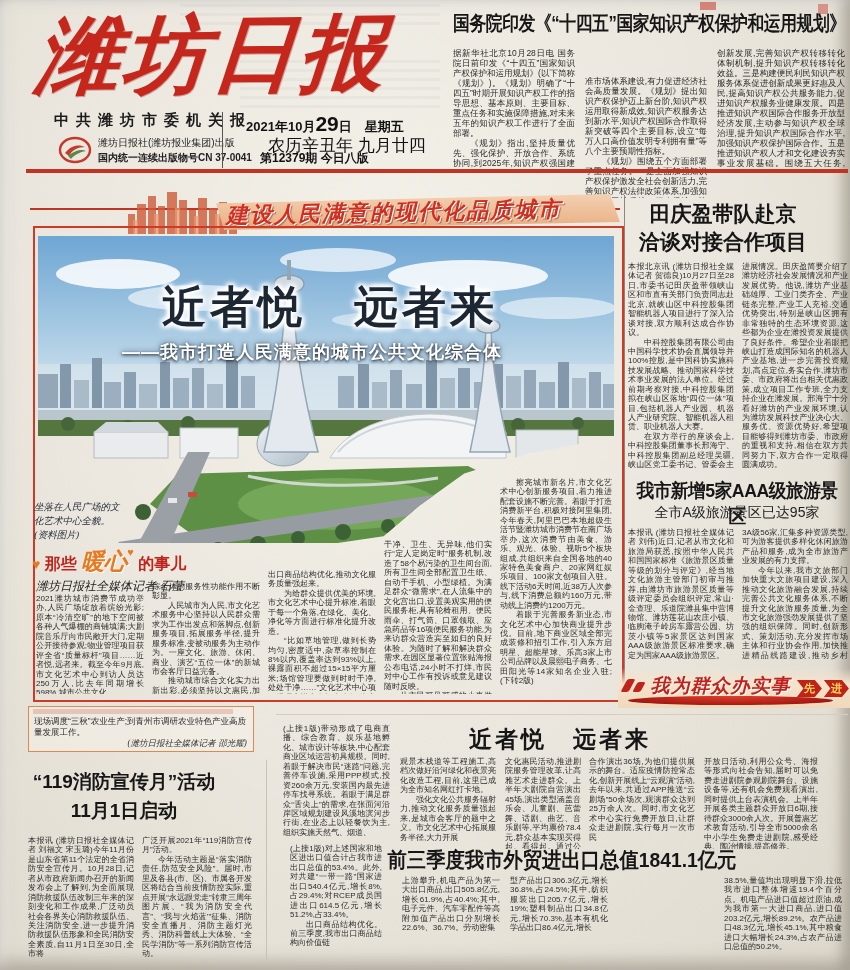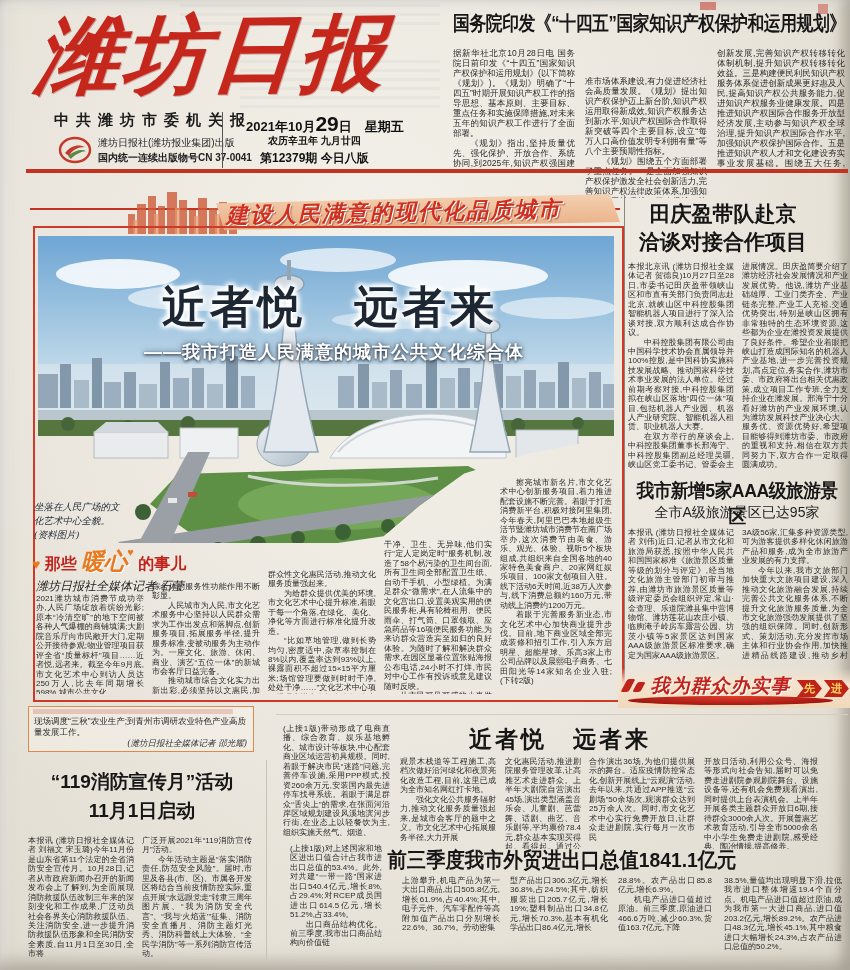--- a/index.html
+++ b/index.html
@@ -36,21 +36,21 @@
       <ellipse cx="17" cy="14" rx="15" ry="12" fill="none" stroke="#c5392b" stroke-width="2.4"></ellipse>
       <path d="M7,17 C13,9 21,8 27,11 C20,11 14,14 11,20 Z" fill="#c5392b"></path>
       <path d="M10,20 C17,14 24,13 28,15 C22,16 16,19 13,23 Z" fill="#5a8a46"></path>
     </svg>
     <div class="abs" style="left:62px;top:128px;font-size:10px;font-weight:normal;color:#222;white-space:nowrap;">潍坊日报社(潍坊报业集团)出版</div>
     <div class="abs" style="left:62px;top:143px;font-size:10px;font-weight:bold;color:#222;white-space:nowrap;">国内统一连续出版物号CN 37-0041</div>
     <div class="abs" style="left:186px;top:104px;width:1px;height:56px;background:#555;"></div>
     <div class="abs" style="left:210px;top:104px;width:200px;font-size:13px;font-weight:bold;color:#111;white-space:nowrap;">
       <span>2021年10月</span><span style="font-size:21px;">29</span><span>日</span>　<span>星期五</span>
     </div>
-    <div class="abs" style="left:232px;top:126px;font-size:10px;font-weight:bold;color:#111;white-space:nowrap;text-align:center;">农历辛丑年  九月廿四</div>
+    <div class="abs" style="left:232px;top:126px;font-size:17px;font-weight:normal;color:#111;white-space:nowrap;text-align:center;">农历辛丑年  九月廿四</div>
     <div class="abs" style="left:224px;top:142px;font-size:12px;font-weight:bold;color:#111;white-space:nowrap;">第12379期  今日八版</div>
   </div>
 
   <div class="abs" style="left:453px;top:8px;width:394px;height:160px;">
     <div class="abs hl" style="left:0;top:2px;width:470px;font-size:20px;letter-spacing:-.5px;transform:scaleX(.84);transform-origin:left center;white-space:nowrap;">国务院印发《“十四五”国家知识产权保护和运用规划》</div>
     <div class="col frag abs" style="left:0;top:40px;width:122px;height:122px;font-size:8.5px;">
         <p>据新华社北京10月28日电  国务院日前印发《“十四五”国家知识产权保护和运用规划》(以下简称《规划》)。《规划》明确了“十四五”时期开展知识产权工作的指导思想、基本原则、主要目标、重点任务和实施保障措施,对未来五年的知识产权工作进行了全面部署。</p>
         <p>《规划》指出,坚持质量优先、强化保护、开放合作、系统协同,到2025年,知识产权强国建设阶段性目标任务如期完成,知识产权领域治理能力和治理水平显著提高,知识产权事业实现高质量发展,有效支撑创新驱动发展和高标</p>
       </div>
     <div class="col frag abs" style="left:132px;top:44px;width:122px;height:122px;font-size:8.5px;margin-top:24px;">
@@ -197,41 +197,41 @@
       <g>
           <rect x="130" y="262" width="9" height="5" fill="#e8e8e8"></rect>
           <rect x="150" y="256" width="9" height="5" fill="#c94b3a"></rect>
           <rect x="420" y="258" width="9" height="5" fill="#f0f0f0"></rect>
           <rect x="460" y="250" width="9" height="5" fill="#3b4a5a"></rect>
         </g>
     </svg>
   </div>
 
   <div class="abs" style="left:110px;top:278px;width:440px;text-align:center;font-size:44px;font-weight:900;color:#1d2733;letter-spacing:4px;text-shadow:-2px -2px 4px #fff,2px -2px 4px #fff,-2px 2px 4px #fff,2px 2px 4px #fff,0 0 9px #fff;">近者悦　远者来</div>
-  <div class="abs" style="left:114px;top:340px;width:440px;text-align:center;font-size:18px;font-weight:bold;color:#ffffff;letter-spacing:1px;text-shadow:0 1px 3px rgba(10,20,35,.9),0 0 6px rgba(10,20,35,.6);">——我市打造人民满意的城市公共文化综合体</div>
+  <div class="abs" style="left:92px;top:340px;width:440px;text-align:center;font-size:18px;font-weight:bold;color:#ffffff;letter-spacing:1px;text-shadow:0 1px 3px rgba(10,20,35,.9),0 0 6px rgba(10,20,35,.6);">——我市打造人民满意的城市公共文化综合体</div>
 
   <div class="abs" style="left:32px;top:546px;width:240px;white-space:nowrap;">
     <span style="color:#e8791f;font-size:14px;">♥</span>
     <span style="font-size:16px;font-weight:900;color:#c0231c;">那些</span>
     <span style="font-size:23px;font-weight:900;font-style:italic;color:#e8791f;text-shadow:1px 1px 0 #fff;">暖心</span><span style="font-size:11px;color:#e8791f;vertical-align:top;">♥</span>
     <span style="font-size:16px;font-weight:900;color:#c0231c;">的事儿</span>
   </div>
   <div class="abs" style="left:34px;top:500px;width:86px;font-size:9.5px;line-height:1.45;font-style:italic;font-family:'DejaVu Serif','Liberation Serif',serif;color:#27313d;">坐落在人民广场的文化艺术中心全貌。(资料图片)</div>
   <div class="abs" style="left:36px;top:578px;width:200px;font-size:12px;font-style:italic;font-family:'DejaVu Serif','Liberation Serif',serif;color:#1d1d1d;">潍坊日报社全媒体记者  石莹</div>
 
   <div class="col frag abs" style="left:36px;top:594px;width:108px;height:100px;">
       <p>2021潍坊城市消费节成功举办,人民广场绽放着缤纷光影;原本“冷清空旷”的地下空间被各种人气爆棚的商铺填满;大剧院音乐厅向市民敞开大门,定期公开接待参观;物业管理项目获评全省“质量标杆”项目……近者悦,远者来。截至今年9月底,市文化艺术中心到访人员达250万人,比去年同期增长598%,城市公共文化</p>
     </div>
   <div class="col frag abs" style="left:152px;top:582px;width:108px;height:112px;">
       <p>综合体的服务性功能作用不断彰显。</p>
       <p>人民城市为人民,市文化艺术服务中心坚持以人民群众需求为工作出发点和落脚点,创新服务项目,拓展服务半径,提升服务标准,变被动服务为主动作为。一座文化、旅游、休闲、商业、演艺“五位一体”的新城市会客厅日益完备。</p>
       <p>推动城市综合文化实力出新出彩,必须坚持以文惠民,加快推进公共文化设施建设,办好</p>
     </div>
   <div class="col frag abs" style="left:268px;top:570px;width:108px;height:124px;">
-      <p>群众性文化惠民活动,推动文化服务质量强起来。</p>
+      <p>出口商品结构优化,推动文化服务质量强起来。</p>
       <p>为给群众提供优美的环境,市文化艺术中心提升标准,着眼于每一个角落,在绿化、美化、净化等方面进行标准化提升改造。</p>
       <p>“比如草地管理,做到长势均匀,密度适中,杂草率控制在8%以内,覆盖率达到93%以上,裸露面积不超过15×15平方厘米;场馆管理要做到时时干净,处处干净……”文化艺术中心项目经理高洪立向记者介绍,为实现厕所</p>
     </div>
   <div class="col frag abs" style="left:384px;top:540px;width:108px;height:154px;">
       <p>干净、卫生、无异味,他们实行“定人定岗定时”服务机制,改造了58个易污染的卫生间台面,所有卫生间全部配置卫生纸、自动干手机、小型绿植。为满足群众“微需求”,在人流集中的文化宫出口,设置美观实用的便民服务柜,具有轮椅租用、便民雨伞、打气筒、口罩领取、应急药品等16项便民服务功能,为来访群众营造宾至如归的良好体验。为随时了解和解决群众需求,在园区显著位置张贴海报公布电话,24小时不打烊,市民对中心工作有投诉或意见建议随时反映。</p>
       <p>从市民可见可感的小事做起,涓滴汇海,带来的是不断跃升的群众文化获得感。</p>
     </div>
   <div class="col abs" style="left:500px;top:478px;width:112px;height:216px;">
       <p>擦亮城市新名片,市文化艺术中心创新服务项目,着力推进配套设施不断完善。着眼于打造消费新平台,积极对接阿里集团,今年春天,阿里巴巴本地超级生活节暨潍坊城市消费节在南广场举办,这次消费节由美食、游乐、观光、体验、视听5个板块组成,共组织来自全国各地的40家特色美食商户、20家网红娱乐项目、100家文创项目入驻。线下活动6天时间,近38万人次参与,线下消费总额约160万元,带动线上消费约1200万元。</p>
       <p>着眼于完善服务新业态,市文化艺术中心加快商业提升步伐。目前,地下商业区域全部完成装修和招引工作,引入东方启明星、超能星球、乐高3家上市公司品牌以及晨熙电子商务、七田阳光等14家知名企业入驻;　(下转2版)</p>
@@ -272,21 +272,21 @@
       </span>
     </div>
   </div>
 
   <div class="abs" style="left:28px;top:706px;width:224px;height:44px;border:1px solid #dd8a4d;background:rgba(255,250,242,.35);">
     <div class="abs" style="left:4px;top:2px;width:200px;height:5px;background:rgba(190,60,40,.22);"></div>
     <div style="margin:9px 5px 0 5px;font-size:8.5px;line-height:1.25;color:#2b2b2b;">现场调度“三秋”农业生产;到青州市调研农业特色产业高质量发展工作。</div>
     <div style="margin:1px 6px 0 0;font-size:8.5px;text-align:right;font-style:italic;font-family:'DejaVu Serif','Liberation Serif',serif;color:#333;">(潍坊日报社全媒体记者  邵光耀)</div>
   </div>
 
-  <div class="abs hl" style="left:26px;top:768px;width:232px;text-align:center;font-size:19px;line-height:1.5;">
+  <div class="abs hl" style="left:8px;top:768px;width:232px;text-align:center;font-size:19px;line-height:1.5;">
     <div>“119消防宣传月”活动</div>
     <div>11月1日启动</div>
   </div>
   <div class="col frag abs" style="left:28px;top:836px;width:106px;height:126px;">
       <p>本报讯 (潍坊日报社全媒体记者 刘福文 宋玉璐)今年11月份是山东省第11个法定的全省消防安全宣传月。10月28日,记者从市政府新闻办召开的新闻发布会上了解到,为全面展现消防救援队伍改制三年来的深刻变化和工作成果,广泛动员社会各界关心消防救援队伍、关注消防安全,进一步提升消防救援队伍形象和全民消防安全素质,自11月1日至30日,全市将</p>
     </div>
   <div class="col frag abs" style="left:142px;top:836px;width:110px;height:126px;">
       <p>广泛开展2021年“119消防宣传月”活动。</p>
       <p>今年活动主题是“落实消防责任,防范安全风险”。届时,市里及各县(市、区)、市属各开发区将结合当前疫情防控实际,重点开展“永远跟党走”转隶三周年图片展、“我为消防安全代言”、“我与‘火焰蓝’”征集、消防安全直播月、消防主题灯光秀、消防科普线上大体验、“全民学消防”等一系列消防宣传活动。</p>
     </div>
@@ -316,21 +316,17 @@
   <div class="col frag abs" style="left:290px;top:844px;width:92px;height:118px;">
       <p>(上接1版)对上述国家和地区进出口值合计占我市进出口总值的53.4%。此外,对共建“一带一路”国家进出口540.4亿元,增长8%,占29.4%;对RCEP成员国进出口614.5亿元,增长51.2%,占33.4%。</p>
       <p>出口商品结构优化。前三季度,我市出口商品结构向价值链</p>
     </div>
   <div class="col frag abs" style="left:402px;top:876px;width:98px;height:88px;">
       <p>上游攀升,机电产品为第一大出口商品,出口505.8亿元,增长61.9%,占40.4%;其中,电子元件、汽车零配件等高附加值产品出口分别增长22.6%、36.7%。劳动密集</p>
     </div>
   <div class="col frag abs" style="left:510px;top:876px;width:98px;height:88px;">
       <p>型产品出口306.3亿元,增长36.8%,占24.5%;其中,纺织服装出口205.7亿元,增长19%;塑料制品出口34.8亿元,增长70.3%,基本有机化学品出口86.4亿元,增长</p>
     </div>
-  <div class="col frag abs" style="left:618px;top:876px;width:94px;height:88px;">
-      <p>28.8%。农产品出口85.8亿元,增长6.9%。</p>
-      <p>机电产品进口值超过原油。前三季度,原油进口466.6万吨,减少60.3%,货值163.7亿元,下降</p>
-    </div>
   <div class="col frag abs" style="left:724px;top:876px;width:118px;height:88px;">
       <p>38.5%,量值均出现明显下滑,拉低我市进口整体增速19.4个百分点。机电产品进口值超过原油,成为我市第一大进口商品,进口值203.2亿元,增长89.2%。农产品进口48.3亿元,增长45.1%,其中粮食进口大幅增长24.3%,占农产品进口总值的50.2%。</p>
     </div>
 
 </div>
 
 </body></html>

